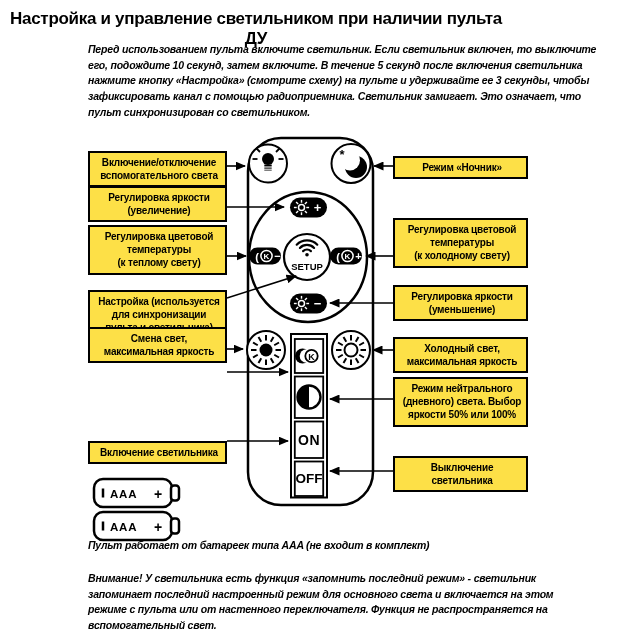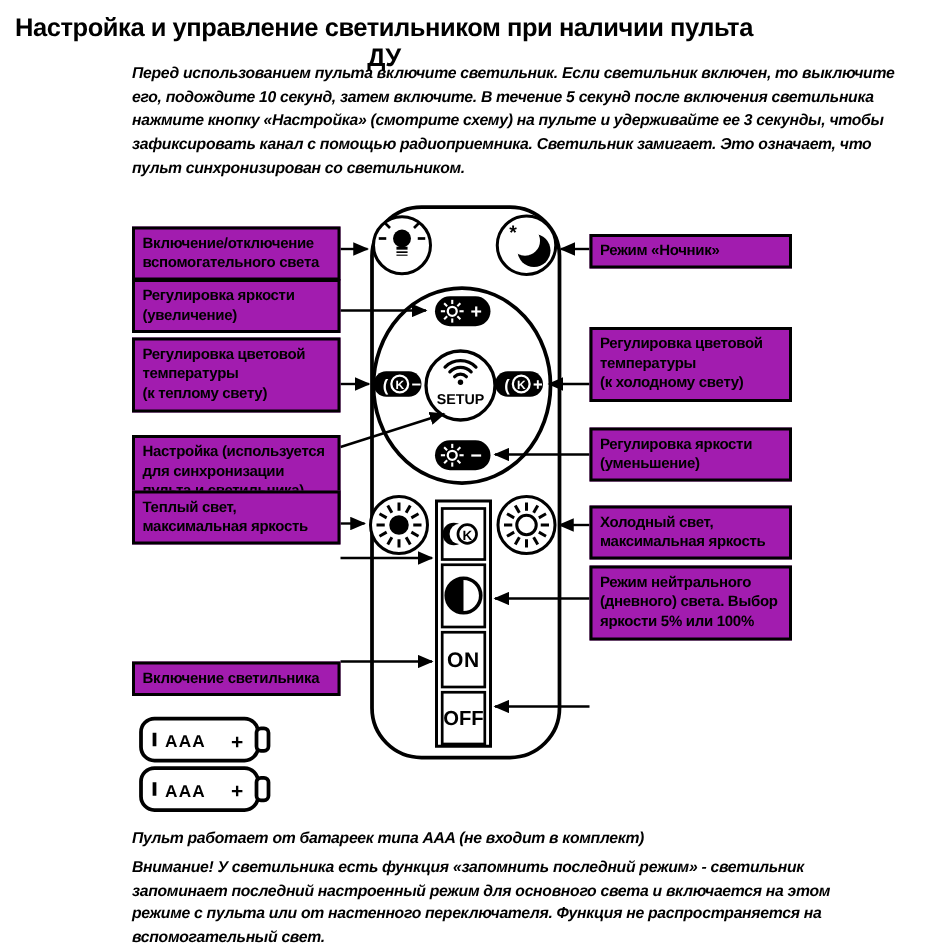--- a/index.html
+++ b/index.html
@@ -10,26 +10,27 @@
   .title{
     position:absolute;left:0;top:9px;width:512px;text-align:center;
     font-size:17px;letter-spacing:-0.3px;
   }
   .para{
     position:absolute;font-size:10.5px;line-height:15.7px;letter-spacing:-0.2px;
     white-space:pre-line;
     font-style:italic;
   }
   #intro{left:88px;top:42px;}
-  #battery-note{left:88px;top:552px;}
+  #battery-note{left:88px;top:538px;}
   #warning{left:88px;top:571px;}
   .callout{
-    position:absolute;border:2px solid #000;background:#a21caf;box-sizing:border-box;
+    position:absolute;border:2px solid #000;background:#fde047;box-sizing:border-box;
     font-size:10px;line-height:13.2px;letter-spacing:-0.2px;white-space:pre-line;
     padding:3px 2px 3px 5px;
+    text-align:center;
   }
   .left-callout{left:88px;width:139px;}
   .right-callout{left:393px;width:135px;}
   svg.diagram{position:absolute;left:0;top:0;}
   svg text{font-family:"Liberation Sans",sans-serif;font-weight:bold;}
 </style>
 </head>
 <body>
 
 <div class="page">
@@ -229,35 +230,36 @@
   <div class="callout left-callout" style="top:151px">Включение/отключение
 вспомогательного света</div>
   <div class="callout left-callout" style="top:186px">Регулировка яркости
 (увеличение)</div>
   <div class="callout left-callout" style="top:225px">Регулировка цветовой
 температуры
 (к теплому свету)</div>
   <div class="callout left-callout" style="top:290px">Настройка (используется
 для синхронизации
 пульта и светильника)</div>
-  <div class="callout left-callout" style="top:327px">Теплый свет,
+  <div class="callout left-callout" style="top:327px">Смена свет,
 максимальная яркость</div>
   <div class="callout left-callout" style="top:441px">Включение светильника</div>
 
   <div class="callout right-callout" style="top:156px">Режим «Ночник»</div>
   <div class="callout right-callout" style="top:218px">Регулировка цветовой
 температуры
 (к холодному свету)</div>
   <div class="callout right-callout" style="top:285px">Регулировка яркости
 (уменьшение)</div>
   <div class="callout right-callout" style="top:337px">Холодный свет,
 максимальная яркость</div>
   <div class="callout right-callout" style="top:377px">Режим нейтрального
 (дневного) света. Выбор
-яркости 5% или 100%</div>
+яркости 50% или 100%</div>
+  <div class="callout right-callout" style="top:456px">Выключение светильника</div>
 
   <div class="para" id="battery-note">Пульт работает от батареек типа AAA (не входит в комплект)</div>
   <div class="para" id="warning">Внимание! У светильника есть функция «запомнить последний режим» - светильник
 запоминает последний настроенный режим для основного света и включается на этом
 режиме с пульта или от настенного переключателя. Функция не распространяется на
 вспомогательный свет.</div>
 
 </div>
 
 </body></html>

